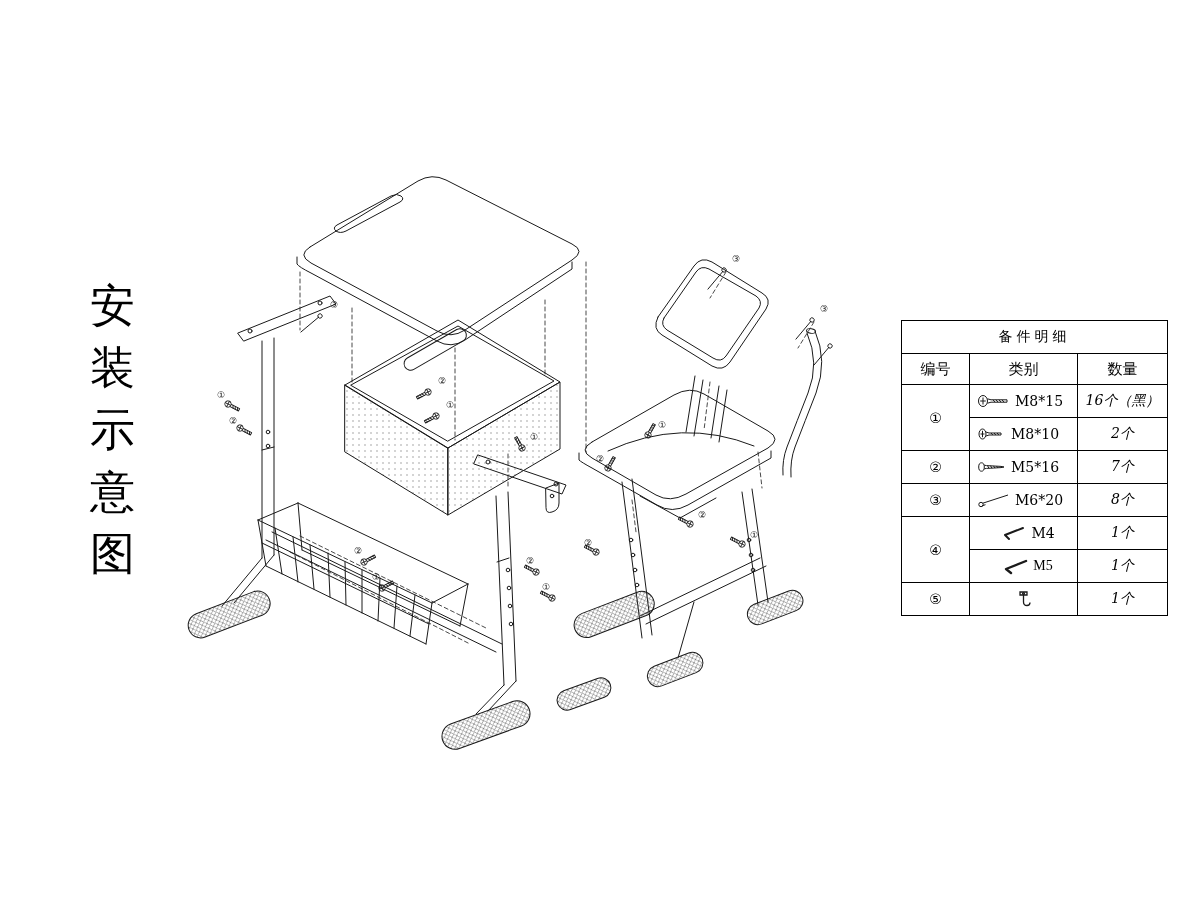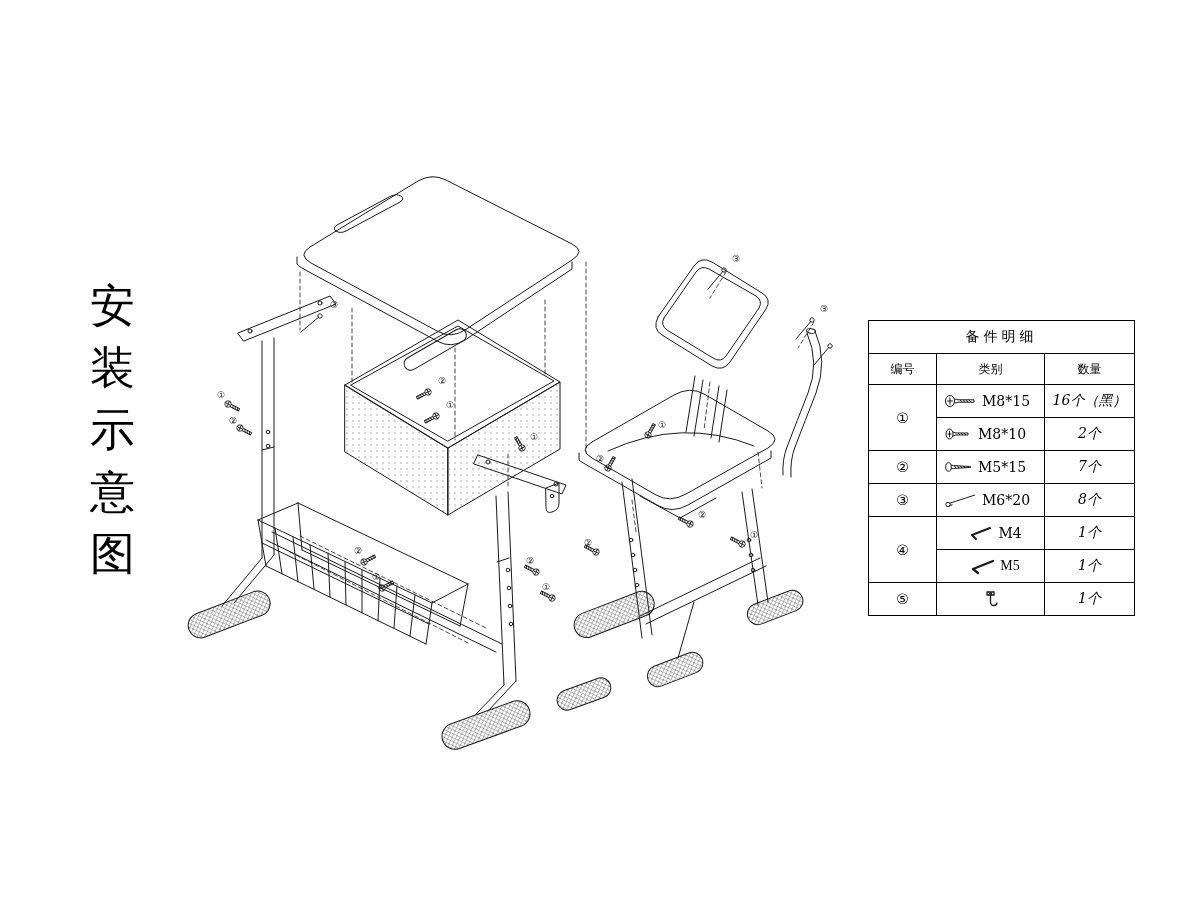--- a/index.html
+++ b/index.html
@@ -9,30 +9,30 @@
 
   .vertical-title {
     position:absolute; left:90px; top:283px;
     display:flex; flex-direction:column; gap:17px;
     font-size:45px; line-height:1; color:#000;
   }
 
   .drawing { position:absolute; left:170px; top:100px; }
 
   .parts-table {
-    position:absolute; left:868px; top:320px;
+    position:absolute; left:901px; top:320px;
     border-collapse:collapse; table-layout:fixed;
     color:#000;
   }
   .parts-table td, .parts-table th {
     border:1px solid #000; text-align:center; vertical-align:middle; padding:0 2px;
     height:33px; font-size:14px; font-weight:normal;
   }
   .pt-title { height:64px; font-size:26px; letter-spacing:4px; }
-  .parts-table th { height:31px; font-size:12px; }
+  .parts-table th { height:31px; font-size:15px; }
   .no { font-size:16px; font-family:"DejaVu Sans",sans-serif; }
   .cat-inner { display:flex; align-items:center; justify-content:flex-start; gap:4px; padding-left:5px;text-align:right; }
   .cat-inner .spec { white-space:nowrap; }
   .qty { white-space:nowrap; font-size:13.5px;font-style:italic; }
   .callouts { font-family:"DejaVu Sans",sans-serif; }
   .icn { display:inline-flex; align-items:center; }
 </style>
 </head>
 <body>
 
@@ -311,21 +311,21 @@
           <span class="icn">
             <svg width="30" height="14" viewBox="0 0 30 14">
                   <g fill="none" stroke="#1a1a1a" stroke-width="1">
                     <ellipse cx="4.5" cy="7" rx="2.8" ry="4.2"></ellipse>
                     <path d="M7.3 5.2 L9.5 5.6 M7.3 8.8 L9.5 8.4"></path>
                     <path d="M9.5 5.6 L24 6.4 L27 7 L24 7.6 L9.5 8.4"></path>
                     <path d="M10.5 5.6 L12 8.4 M13.5 5.7 L15 8.3 M16.5 5.9 L18 8.1 M19.5 6.1 L21 7.9"></path>
                   </g>
                 </svg>
           </span>
-          <span class="spec">M5*15</span>
+          <span class="spec">M5*16</span>
         </span>
       </td>
       <td class="qty">7个</td>
     </tr>
 
     <tr>
       <td class="no">③</td>
       <td>
         <span class="cat-inner">
           <span class="icn">

